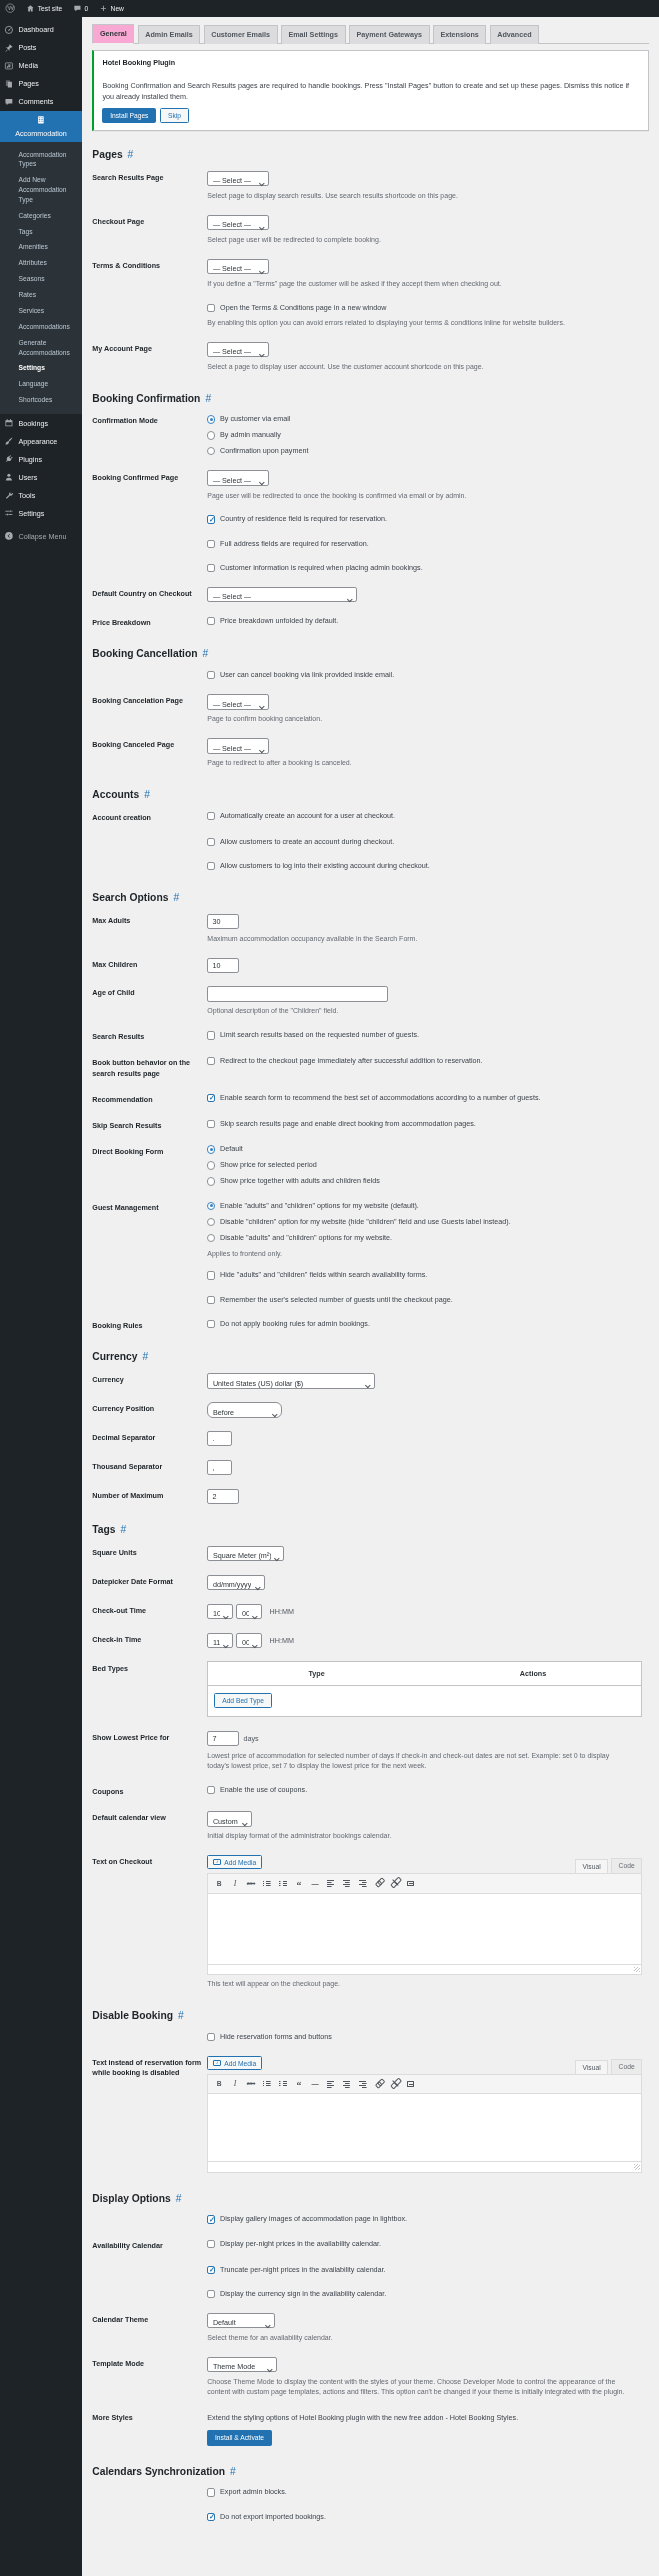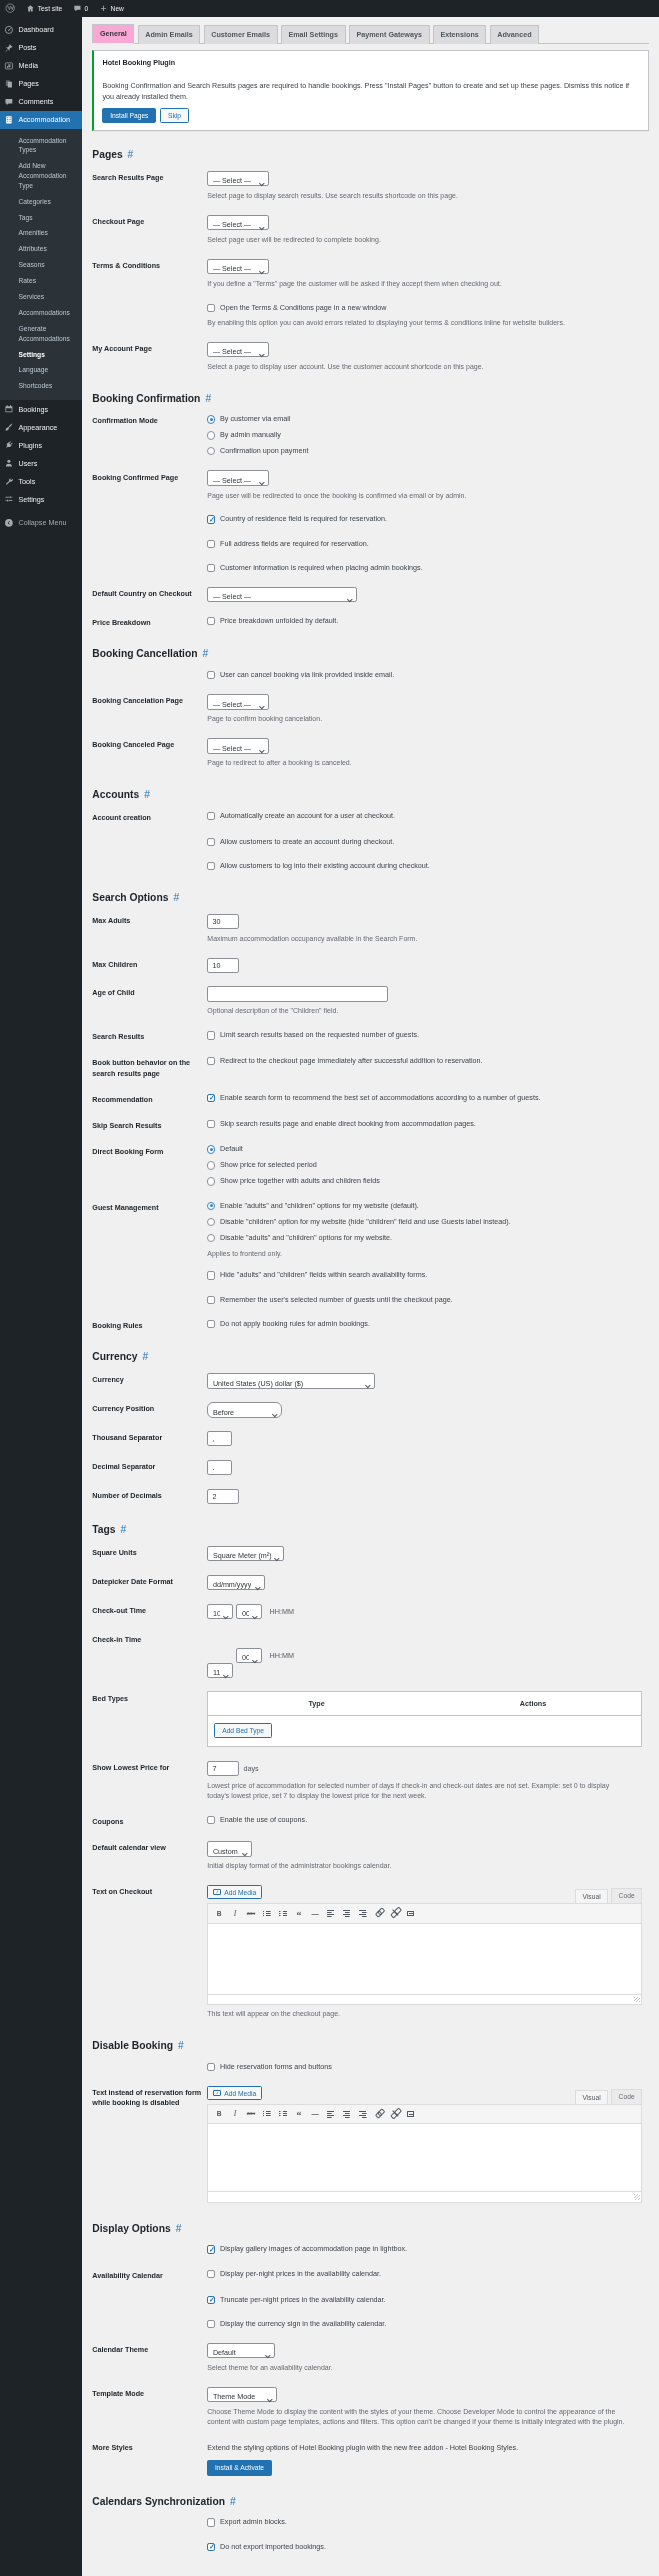--- a/index.html
+++ b/index.html
@@ -10,21 +10,21 @@
   
   #adminbar { position:absolute; top:0; left:0; width:659px; height:16.5px; background:#1d2327; display:flex; align-items:center; z-index:10; }
   .ab-item { display:flex; align-items:center; gap:3.1px; height:16.5px; padding:0 5.2px; color:#f0f0f1; font-size:6.7px; cursor:pointer; }
   .ab-item svg { width:8.8px; height:8.8px; color:#a7aaad; }
   .ab-logo svg { width:10.3px; height:10.3px; }
 
   
   #sidebar { position:absolute; top:16.5px; left:0; bottom:0; width:82px; background:#1d2327; padding-top:4.1px; }
   .menu-item { position:relative; display:flex; align-items:center; gap:4.6px; padding:4.1px 4.1px; color:#f0f0f1; font-size:7.2px; cursor:pointer; }
   .menu-item svg { width:9.8px; height:9.8px; color:#a7aaad; flex:none; }
-  .menu-item.active { background:#2271b1; color:#fff; }
+  .menu-item.active { background:#2271b1; color:#fff;flex-direction:column; }
   .menu-item.active svg { color:#fff; }
   .menu-item.active::after { content:''; position:absolute; right:-4.1px; top:50%; margin-top:-4.1px; border:4.1px solid transparent; border-left-color:#2271b1; }
   .mi-label { line-height:1.3; }
   .submenu { background:#2c3338; padding:4.1px 0 6.2px; }
   .submenu-item { display:block; padding:3.1px 4.1px 3.1px 18.5px; color:#bbc8d4; font-size:6.7px; line-height:1.45; cursor:pointer; text-decoration:none; }
   .submenu-item.current { color:#fff; font-weight:700; }
   .collapse-item { margin-top:5.2px; color:#a7aaad; }
 
   
   #content { margin-left:82px; padding:24px 10.3px 0; display:flex; flex-direction:column; min-height:3058px; }
@@ -591,37 +591,37 @@
           </div></div>
       </div>
       <div class="row">
         <div class="row-label">Currency Position</div>
         <div class="row-field"><div class="fake-select" style="width: 75px; border-radius: 6px;">
             <span class="sel-val">Before</span>
             <span class="chev"></span>
           </div></div>
       </div>
       <div class="row">
+        <div class="row-label">Decimal Separator</div>
+        <div class="row-field">
+          <div class="inp-row">
+            <input class="text-input" value="." style="width: 25px;">
+          </div>
+        </div>
+      </div>
+      <div class="row">
         <div class="row-label">Thousand Separator</div>
         <div class="row-field">
           <div class="inp-row">
             <input class="text-input" value="," style="width: 25px;">
           </div>
         </div>
       </div>
       <div class="row">
-        <div class="row-label">Decimal Separator</div>
-        <div class="row-field">
-          <div class="inp-row">
-            <input class="text-input" value="." style="width: 25px;">
-          </div>
-        </div>
-      </div>
-      <div class="row">
-        <div class="row-label">Number of Decimals</div>
+        <div class="row-label">Number of Maximum</div>
         <div class="row-field">
           <div class="inp-row">
             <input class="text-input" value="2" style="width: 32px;">
           </div>
         </div>
       </div>
       <h2 class="section-title"><span>Tags</span> <a class="anchor" href="#">#</a></h2>
       <div class="row">
         <div class="row-label">Square Units</div>
         <div class="row-field"><div class="fake-select" style="width: 77px;">
@@ -649,21 +649,21 @@
               <span class="chev"></span>
             </div>
             <span class="suffix">HH:MM</span>
           </div>
         </div>
       </div>
       <div class="row">
         <div class="row-label">Check-in Time</div>
         <div class="row-field">
           <div class="dsel-row">
-            <div class="fake-select" style="width: 26px; margin-top: 30px;">
+            <div class="fake-select" style="width: 26px;">
               <span class="sel-val">11</span>
               <span class="chev"></span>
             </div>
             <div class="fake-select" style="width: 26px;">
               <span class="sel-val">00</span>
               <span class="chev"></span>
             </div>
             <span class="suffix">HH:MM</span>
           </div>
         </div>

